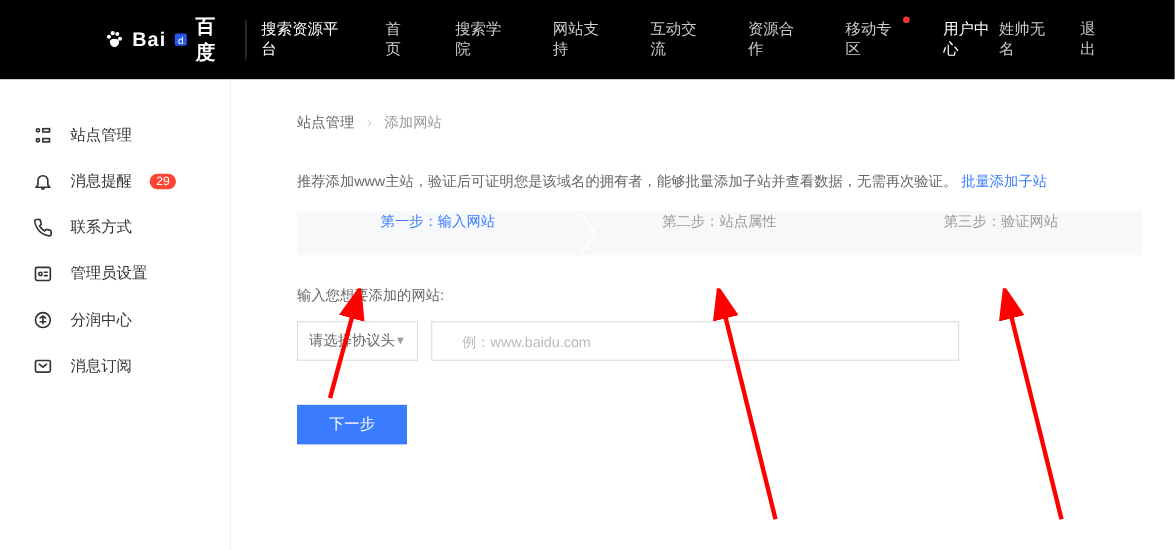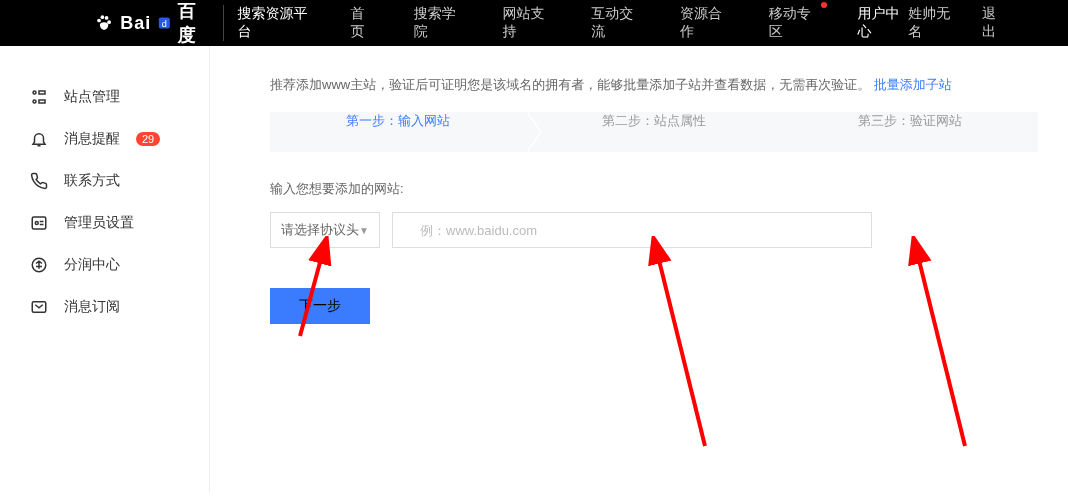--- a/index.html
+++ b/index.html
@@ -1,19 +1,19 @@
 <!DOCTYPE html>
 <html><head>
   <meta charset="utf-8">
   <style>
     * { margin: 0; padding: 0; box-sizing: border-box; }
     body { font-family: "Microsoft YaHei", Arial, sans-serif; font-size: 14px; color: #333; background: #fff; }
     
     
-    .header { background: #000; height: 46px; display: flex; align-items: center; padding: 0 60px 0 94px; }
+    .header { background: #000; height: 72px; display: flex; align-items: center; padding: 0 60px 0 94px; }
     .logo-area { display: flex; align-items: center; gap: 6px; }
     .logo-paw { width: 22px; height: 22px; }
     .logo-text { color: #fff; font-size: 18px; font-weight: bold; letter-spacing: 1px; }
     .logo-sub { color: #fff; font-size: 14px; margin-left: 4px; border-left: 1px solid #444; padding-left: 14px; }
     .nav { display: flex; gap: 38px; margin-left: 36px; }
     .nav-item { color: #ccc; cursor: pointer; position: relative; }
     .nav-item.active { color: #fff; font-weight: normal; }
     .nav-dot::after { content: ''; position: absolute; top: -3px; right: -8px; width: 6px; height: 6px; background: #f33; border-radius: 50%; }
     .header-right { margin-left: auto; display: flex; gap: 22px; }
     .header-right span { color: #ccc; cursor: pointer; }
@@ -47,21 +47,21 @@
       border-top: 20px solid transparent; border-bottom: 20px solid transparent;
       border-left: 14px solid #fff; z-index: 1;
     }
 
     .form-label { font-size: 13px; color: #666; margin-bottom: 14px; }
     .form-row { display: flex; gap: 12px; margin-bottom: 40px; }
     .select-box { width: 110px; height: 36px; border: 1px solid #ddd; display: flex; align-items: center; justify-content: space-between; padding: 0 10px; font-size: 13px; color: #666; cursor: pointer; background: #fff; }
     .select-caret { color: #999; font-size: 10px; }
     .text-input { flex: 0 0 480px; height: 36px; border: 1px solid #ddd; padding: 0 27px; font-size: 13px; color: #333; outline: none; }
     .text-input::placeholder { color: #bbb; }
-    .next-btn { width: 100px; height: 36px; background: #3b7cff; color: #000000; border: none; font-size: 14px; cursor: pointer; }
+    .next-btn { width: 100px; height: 36px; background: #3b7cff; color: #ffffff; border: none; font-size: 14px; cursor: pointer; }
 
     
     .arrow { position: absolute; pointer-events: none; }
     .arrow svg { display: block; }
   </style>
 </head>
 <body>
 
 <div class="header">
   <div class="logo-area">
@@ -139,20 +139,25 @@
     <div class="side-item">
       <svg class="side-icon" viewBox="0 0 24 24" fill="none" stroke="currentColor" stroke-width="2">
           <rect x="3" y="5" width="18" height="14" rx="2"></rect>
           <polyline points="7,9 12,13 17,9"></polyline>
         </svg>
       <span class="side-label">消息订阅</span>
     </div>
   </div>
 
   <div class="main">
+    <div class="breadcrumb">
+      <span class="bc-link">站点管理</span>
+      <span class="bc-sep">›</span>
+      <span>添加网站</span>
+    </div>
 
     <div class="tip">
       <span>推荐添加www主站，验证后可证明您是该域名的拥有者，能够批量添加子站并查看数据，无需再次验证。</span>
       <span class="tip-link">批量添加子站</span>
     </div>
 
     <div class="steps">
       <div class="step active">第一步：输入网站</div>
       <div class="step">第二步：站点属性</div>
       <div class="step">第三步：验证网站</div>

